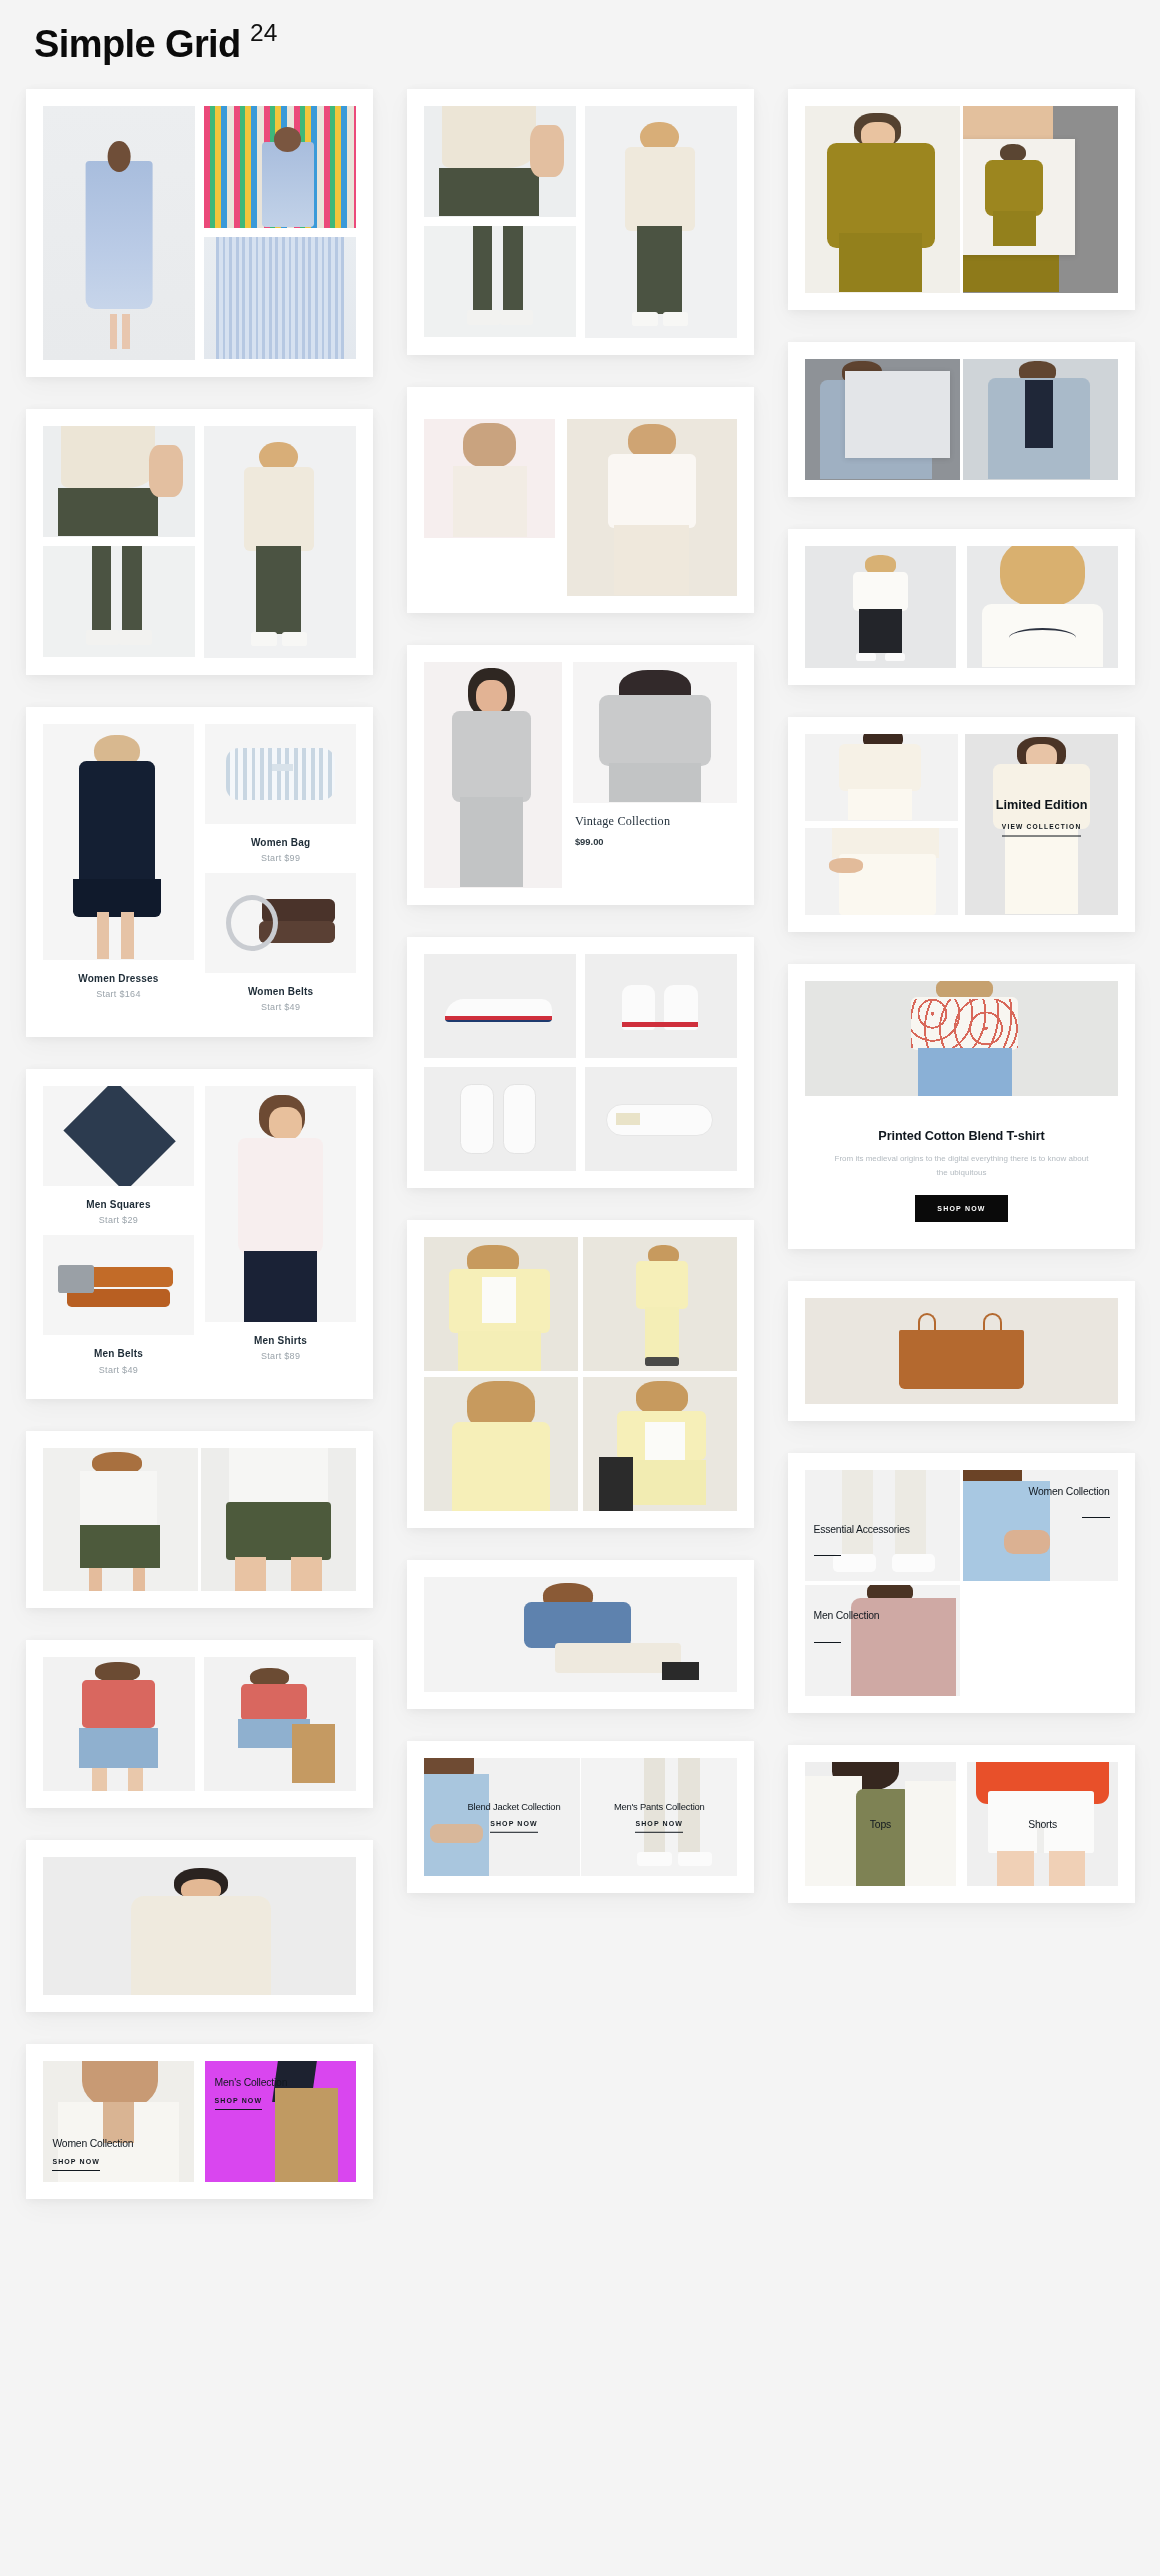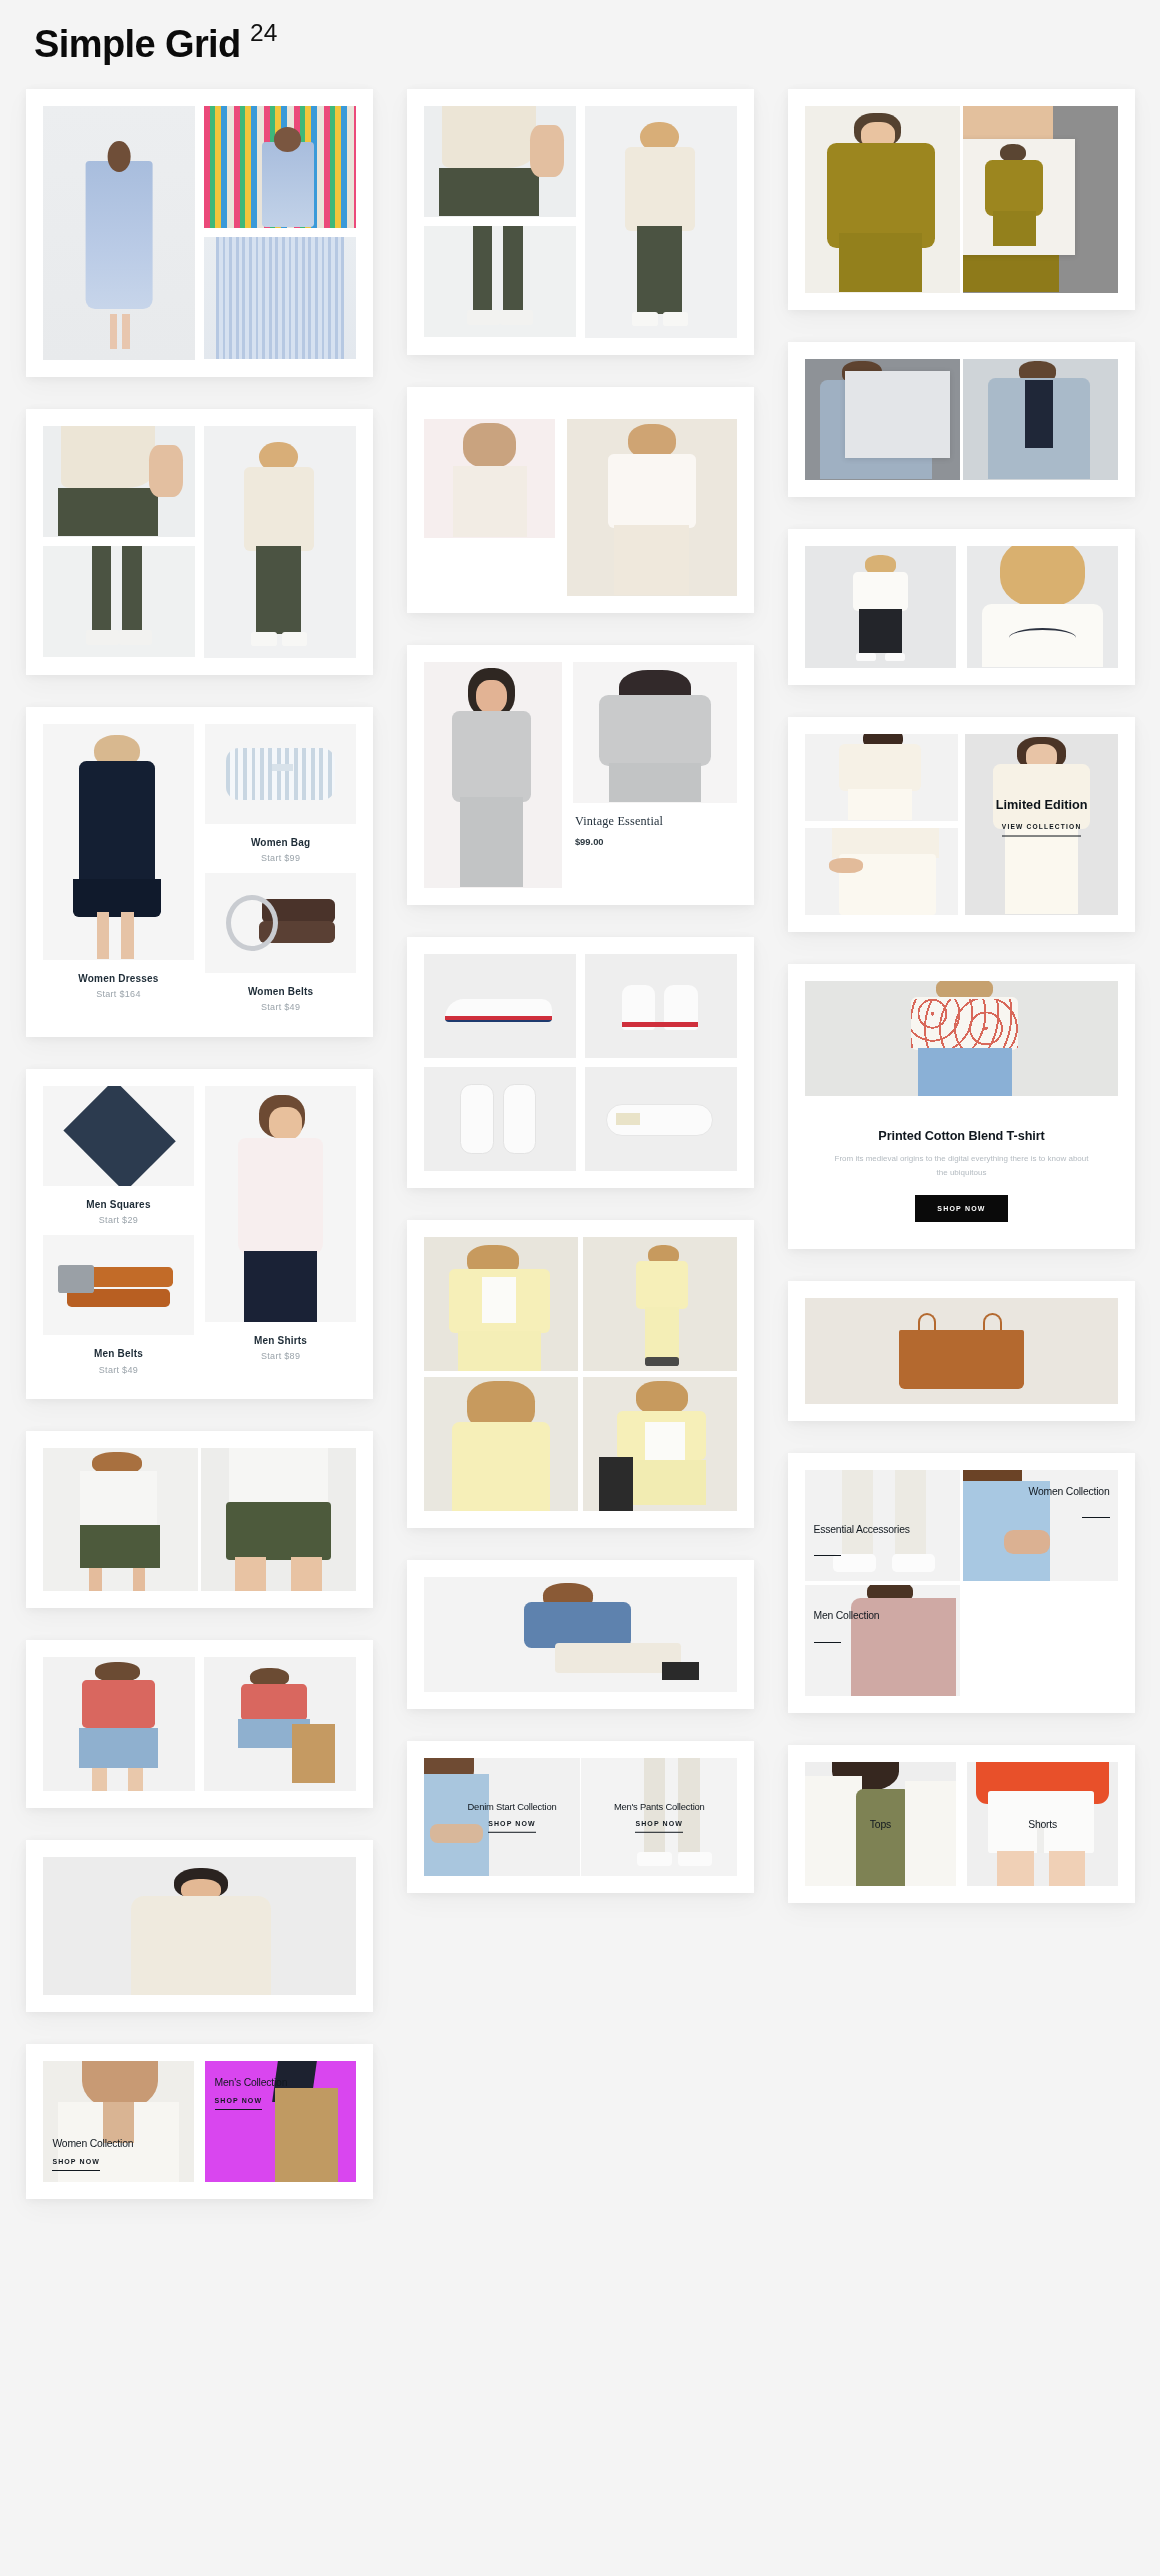--- a/index.html
+++ b/index.html
@@ -386,21 +386,21 @@
           <div style="position:absolute;left:20%;top:22%;width:58%;height:40%;background:#c9cacb;border-radius:7.5px;"></div>
           <div style="position:absolute;left:26%;top:60%;width:46%;height:40%;background:#c2c4c5;"></div>
         </div>
         <div style="flex:1 1 auto;">
           <div class="tile" style="height:141px;background:#f5f4f4;">
             <div style="position:absolute;left:28%;top:6%;width:44%;height:30%;background:#32292a;border-radius:40%;"></div>
             <div style="position:absolute;left:16%;top:24%;width:68%;height:50%;background:#c9cacb;border-radius:9.4px;"></div>
             <div style="position:absolute;left:22%;top:72%;width:56%;height:28%;background:#c2c4c5;"></div>
           </div>
           <div class="cap-left">
-            <div class="cap-serif">Vintage Essential</div>
+            <div class="cap-serif">Vintage Collection</div>
             <div class="cap-serif-price">$99.00</div>
           </div>
         </div>
       </div>
     </div>
 
     <div class="card">
       <div class="g2x2" style="gap:9.4px;">
         <div class="tile" style="height:104px;background:#eeeeee;">
           <div style="position:absolute;left:14%;top:44%;width:70%;height:22%;background:#fbfbfb;border-radius:28px 15px 5.7px 5.7px;border-bottom:2.8px solid #1e3a6e;"></div>
@@ -459,21 +459,21 @@
       </div>
     </div>
 
     <div class="card">
       <div class="r2" style="gap:1.9px;">
         <div class="tile" style="height:118px;background:#f1f1f1;">
           <div style="position:absolute;left:-2%;top:-6%;width:34%;height:34%;background:#6f4b33;border-radius:0 0 50% 50%;"></div>
           <div style="position:absolute;left:-4%;top:14%;width:46%;height:86%;background:#a9c6de;"></div>
           <div style="position:absolute;left:4%;top:56%;width:34%;height:16%;background:#d8b79a;border-radius:7.5px;"></div>
           <div class="ov" style="left:28%;top:50%;transform:translateY(-50%);text-align:center;">
-            <div class="ov-title xs">Denim Start Collection</div>
+            <div class="ov-title xs">Blend Jacket Collection</div>
             <a class="ov-link">SHOP NOW</a>
           </div>
         </div>
         <div class="tile" style="height:118px;background:#f3f3f3;">
           <div style="position:absolute;left:40%;top:0;width:14%;height:80%;background:#e6e3da;"></div>
           <div style="position:absolute;left:62%;top:0;width:14%;height:80%;background:#e6e3da;"></div>
           <div style="position:absolute;left:36%;top:80%;width:22%;height:12%;background:#fbfbfb;border-radius:3.8px;"></div>
           <div style="position:absolute;left:62%;top:80%;width:22%;height:12%;background:#fbfbfb;border-radius:3.8px;"></div>
           <div class="ov" style="left:0;right:0;top:50%;transform:translateY(-50%);text-align:center;">
             <div class="ov-title xs">Men's Pants Collection</div>

